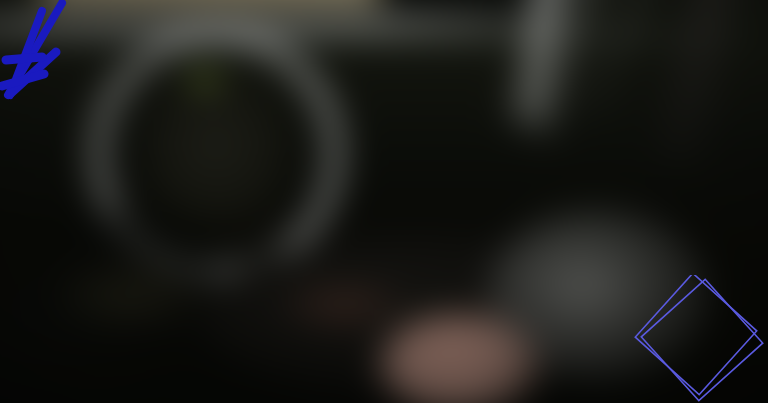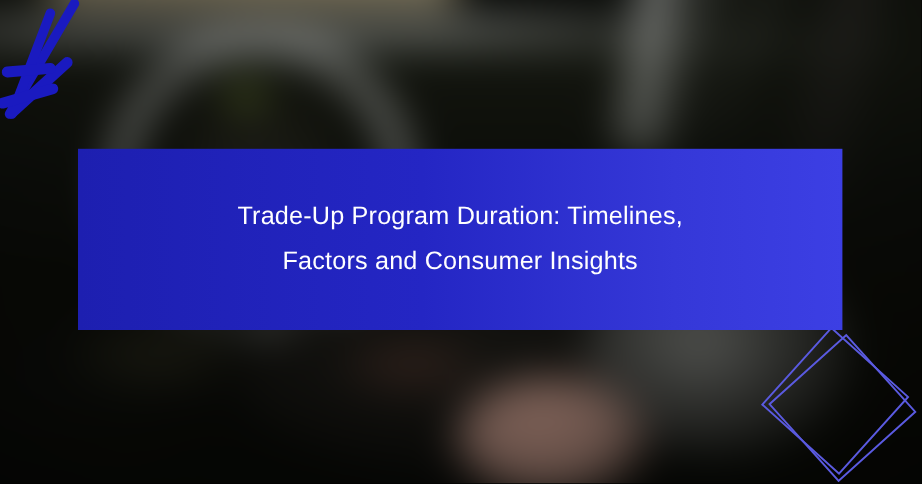--- a/index.html
+++ b/index.html
@@ -229,18 +229,14 @@
     </g>
   </svg>
 
   <svg id="squares" viewBox="0 0 140 128">
     <g fill="none" stroke="#5a5ae0" stroke-width="1.6">
       <rect x="25" y="16" width="86" height="86" transform="rotate(42 68 59)"></rect>
       <rect x="31" y="22" width="86" height="86" transform="rotate(48 74 65)"></rect>
     </g>
   </svg>
 
-  <div id="title-banner">
-    <h1 id="banner-title">Trade-Up Program Duration: Timelines,
-Factors and Consumer Insights</h1>
-  </div>
 
 </div>
 
 </body></html>

